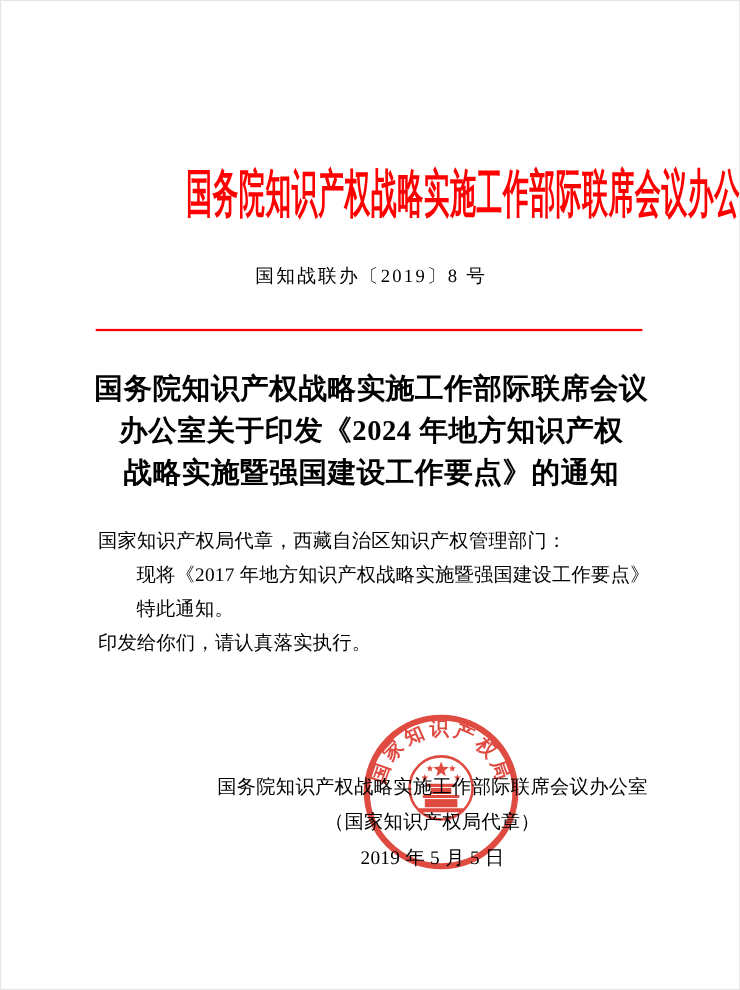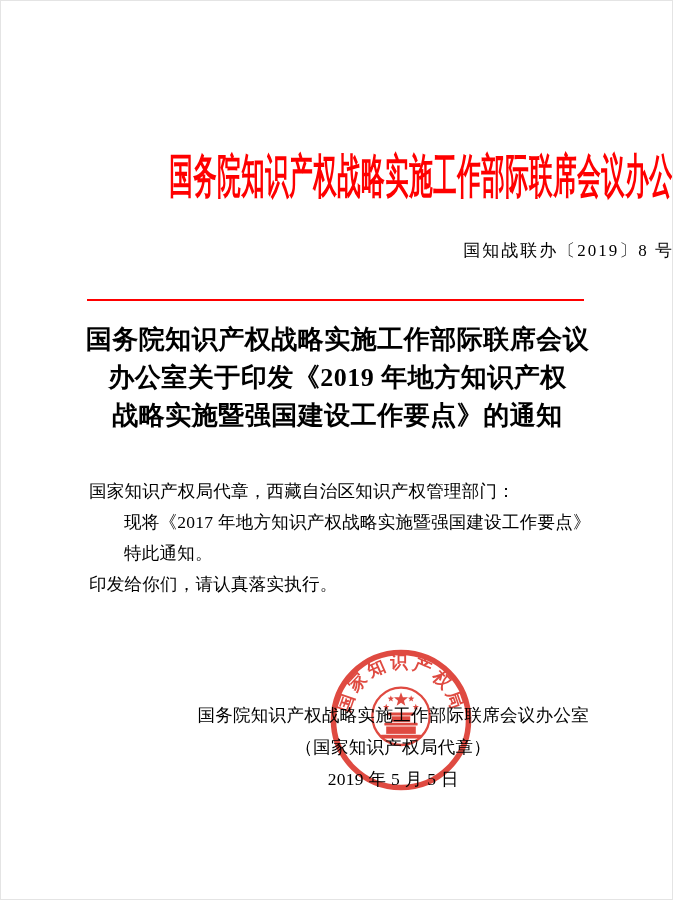--- a/index.html
+++ b/index.html
@@ -17,29 +17,29 @@
     position:absolute;top:144px;left:0;width:673px;
     text-align:center;
     font-size:47px;font-weight:bold;color:#ff0000;
     white-space:nowrap;
     transform:scaleX(0.50);
     transform-origin:50% 50%;
     letter-spacing:1px;
   }
   .doc-number{
     position:absolute;top:238px;left:0;width:673px;
-    text-align:right;
+    text-align:center;
     font-size:17px;letter-spacing:2px;
   }
   .red-rule{
     position:absolute;top:298px;left:86px;width:497px;height:2px;
     background:#ff0000;
   }
   .title-block{
-    position:absolute;top:320px;left:40px;width:593px;
+    position:absolute;top:334px;left:40px;width:593px;
     text-align:center;
     font-size:26px;font-weight:bold;line-height:38px;
     letter-spacing:0.5px;
   }
   .body-block{
     position:absolute;top:475px;left:88px;width:500px;
     font-size:17.5px;line-height:31px;letter-spacing:0.25px;
     text-align:justify;
   }
   .body-line{white-space:nowrap;}
@@ -66,21 +66,21 @@
 <div class="page">
 
   <div class="header-org">国务院知识产权战略实施工作部际联席会议办公室</div>
 
   <div class="doc-number">国知战联办〔2019〕8 号</div>
 
   <div class="red-rule"></div>
 
   <div class="title-block">
     <div>国务院知识产权战略实施工作部际联席会议</div>
-    <div>办公室关于印发《2019 年地方知识产权</div>
+    <div>办公室关于印发《2024 年地方知识产权</div>
     <div>战略实施暨强国建设工作要点》的通知</div>
   </div>
 
   <div class="body-block">
     <div class="body-line">国家知识产权局代章，西藏自治区知识产权管理部门：</div>
     <div class="body-line indent">现将《2017 年地方知识产权战略实施暨强国建设工作要点》</div>
     <div class="body-line indent">特此通知。</div>
     <div class="body-line">印发给你们，请认真落实执行。</div>
   </div>
 

